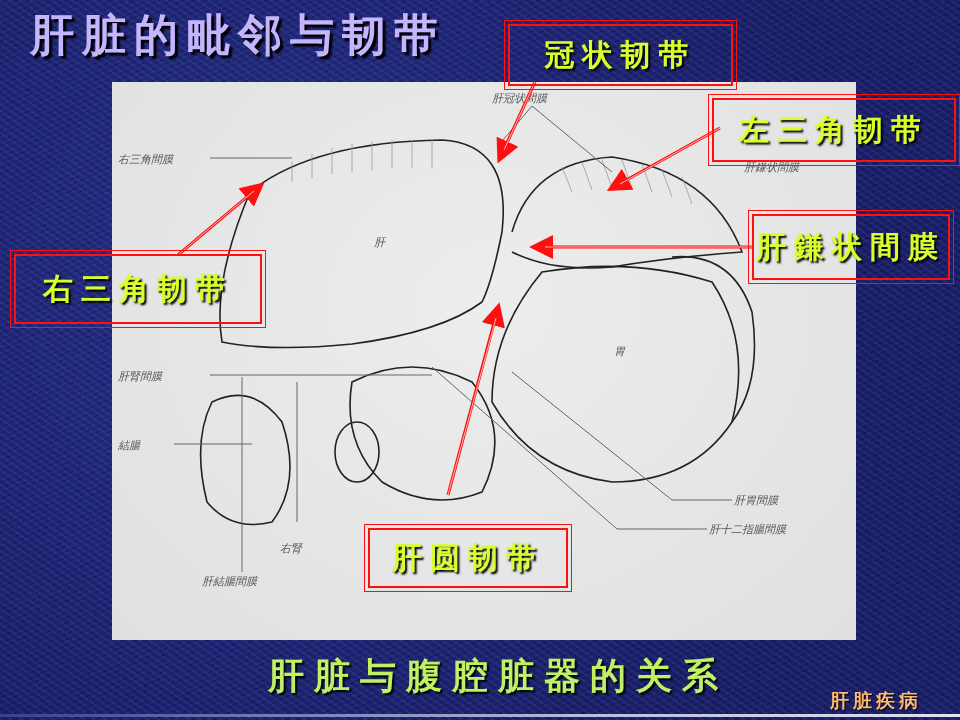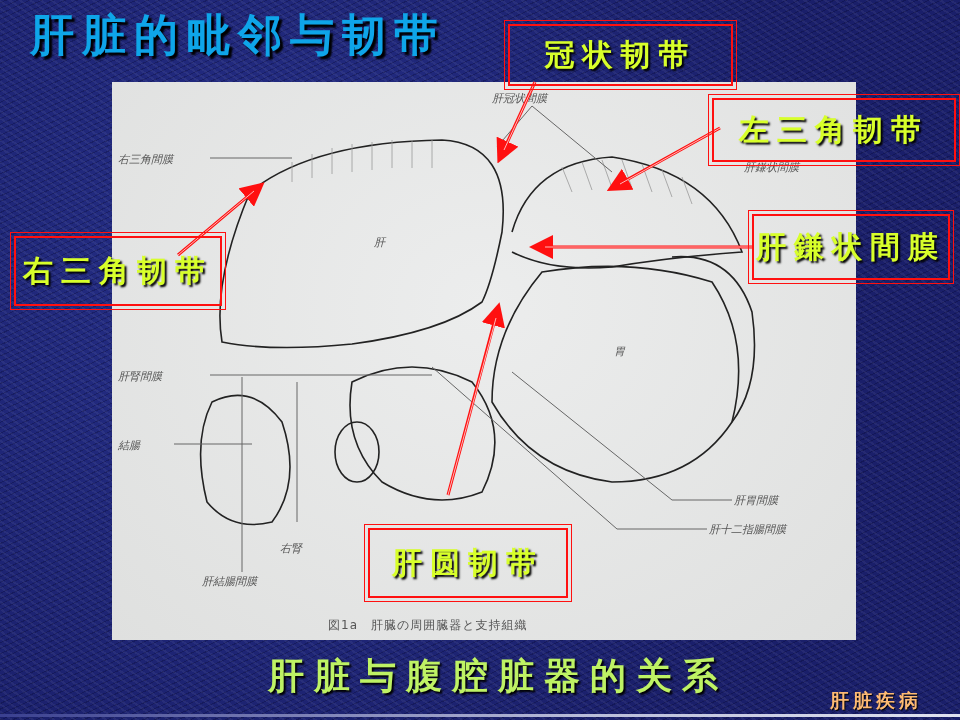--- a/index.html
+++ b/index.html
@@ -8,21 +8,21 @@
     background:#1c2270;
     background-image:
       repeating-linear-gradient(35deg, rgba(255,255,255,0.05) 0 2px, rgba(0,0,0,0) 2px 6px),
       repeating-linear-gradient(-25deg, rgba(0,0,30,0.25) 0 1px, rgba(0,0,0,0) 1px 5px),
       radial-gradient(circle at 30% 40%, #26308a 0%, #1a1f6a 70%);
     font-family: "DejaVu Sans", sans-serif;
   }
   .title {
     position:absolute; left:30px; top:6px;
     font-family:"DejaVu Serif", serif; font-weight:bold;
-    font-size:44px; letter-spacing:8px; color:#0ea5e9;
+    font-size:44px; letter-spacing:8px; color:#c4b5fd;
     text-shadow: 3px 3px 2px #000;
   }
   .figure {
     position:absolute; left:112px; top:82px; width:744px; height:558px;
     background:#e6e7e6;
     background-image: radial-gradient(ellipse at 50% 40%, #eceded 0%, #dfe0df 100%);
   }
   .figure svg { position:absolute; left:0; top:0; }
   .flabel {
     position:absolute; font-size:11px; color:#555; white-space:nowrap;
@@ -104,21 +104,20 @@
   <div class="flabel" style="left:380px;top:9px">肝冠状間膜</div>
   <div class="flabel" style="left:632px;top:78px">肝鎌状間膜</div>
   <div class="flabel" style="left:262px;top:153px">肝</div>
   <div class="flabel" style="left:502px;top:262px">胃</div>
   <div class="flabel" style="left:6px;top:287px">肝腎間膜</div>
   <div class="flabel" style="left:6px;top:356px">結腸</div>
   <div class="flabel" style="left:168px;top:459px">右腎</div>
   <div class="flabel" style="left:90px;top:492px">肝結腸間膜</div>
   <div class="flabel" style="left:622px;top:411px">肝胃間膜</div>
   <div class="flabel" style="left:597px;top:440px">肝十二指腸間膜</div>
-  <div class="caption">図1a　肝臓の周囲臓器と支持組織</div>
 </div>
 
 <svg class="overlay" width="960" height="720">
   <defs>
     <marker id="ah" markerWidth="8" markerHeight="8" refX="6" refY="4" orient="auto" markerUnits="strokeWidth">
       <path d="M0 0 L8 4 L0 8 Z" fill="#ff1010"></path>
     </marker>
   </defs>
   <g stroke="#ff1010" stroke-width="3" fill="none" marker-end="url(#ah)">
     <line x1="535" y1="82" x2="500" y2="158"></line>
@@ -138,22 +137,22 @@
 
 <div class="callout" style="left:508px;top:24px;width:225px;height:62px">
   <span>冠状韧带</span>
 </div>
 <div class="callout" style="left:712px;top:98px;width:244px;height:64px">
   <span>左三角韧带</span>
 </div>
 <div class="callout" style="left:752px;top:214px;width:198px;height:66px">
   <span>肝鎌状間膜</span>
 </div>
-<div class="callout" style="left:14px;top:236px;width:208px;height:70px">
+<div class="callout" style="left:14px;top:254px;width:248px;height:70px">
   <span>右三角韧带</span>
 </div>
-<div class="callout" style="left:368px;top:528px;width:200px;height:70px">
+<div class="callout" style="left:368px;top:528px;width:200px;height:60px">
   <span>肝圆韧带</span>
 </div>
 
 <div class="subtitle">肝脏与腹腔脏器的关系</div>
 <div class="brand">肝脏疾病</div>
 <div class="footer-line"></div>
 
 </body></html>

